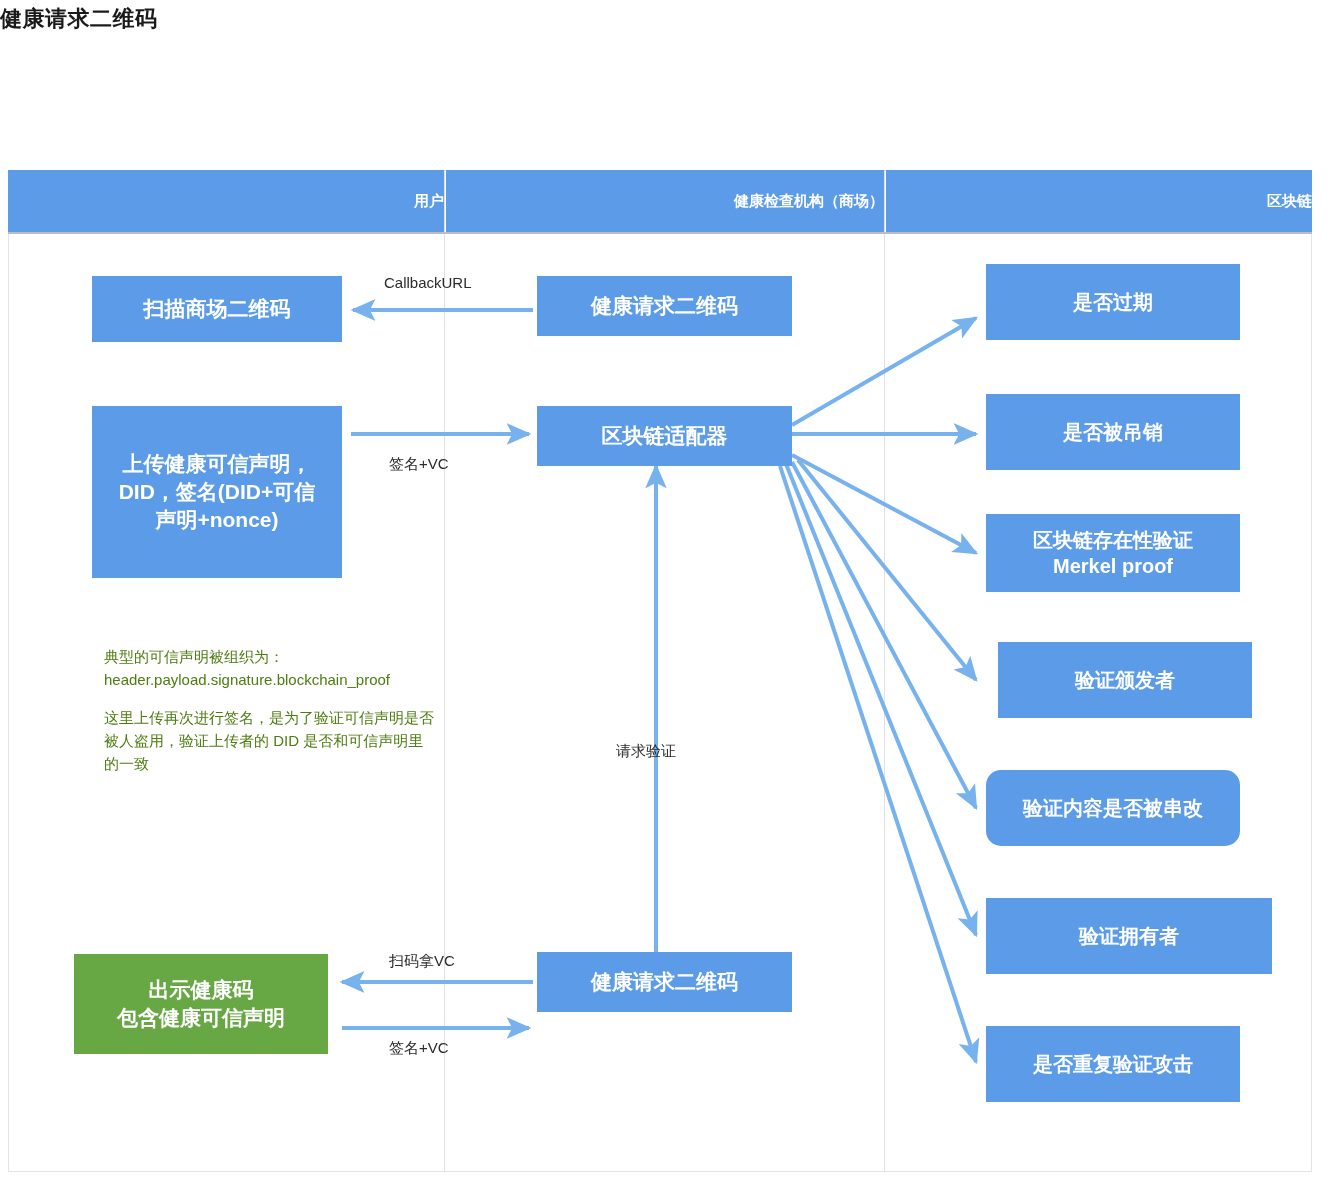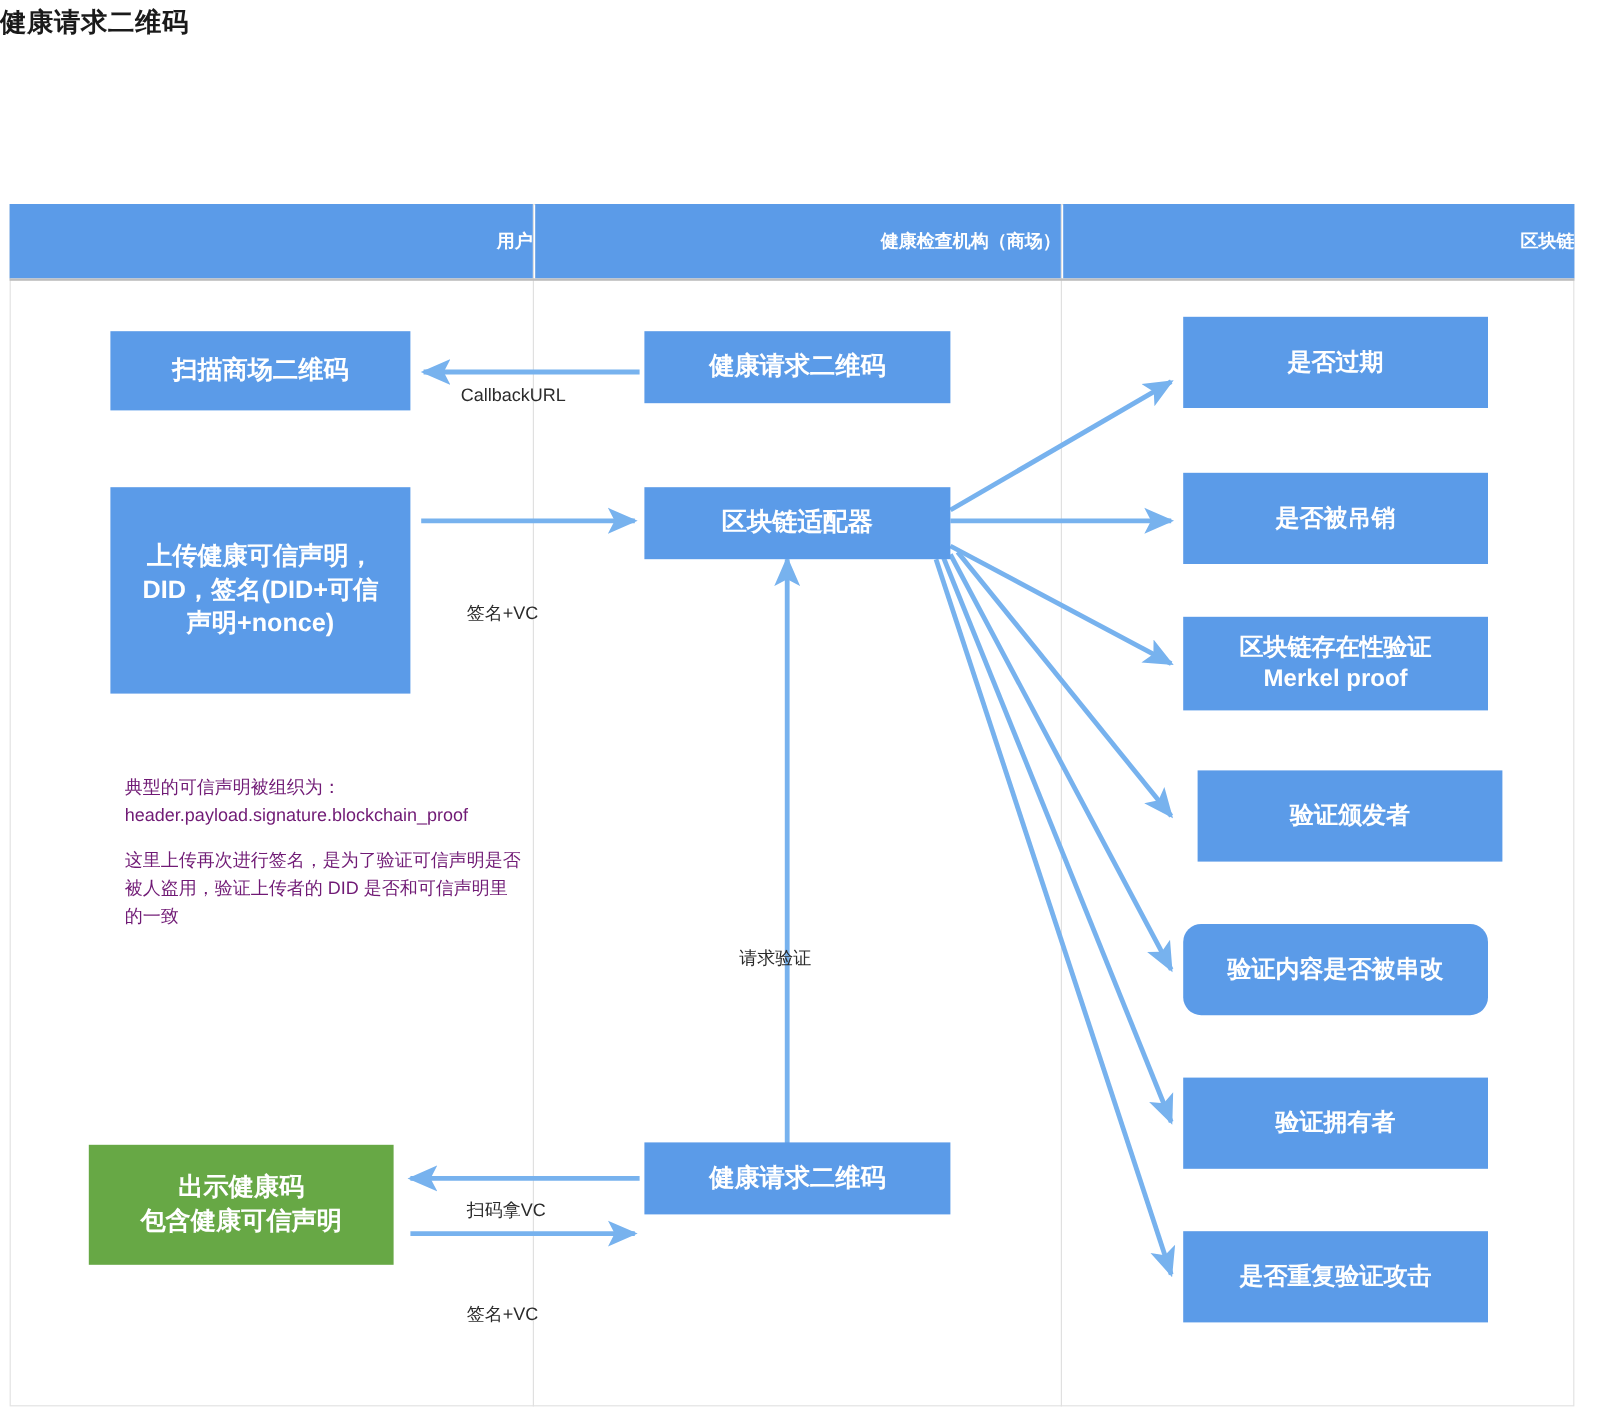--- a/index.html
+++ b/index.html
@@ -85,28 +85,27 @@
   .node.blue { background: #5B9BE8; }
   .node.green { background: #67A845; }
 
   
   .edge-label {
     position: absolute;
     font-size: 15px;
     color: #2b2b2b;
     white-space: nowrap;
     font-family: "Liberation Sans", "DejaVu Sans", sans-serif;
-    margin-top: 47px;
   }
 
   
   .note {
     position: absolute;
     font-size: 15px;
-    color: #701a75;
+    color: #4d7c0f;
     line-height: 1.55;
   }
   .note .nline { display: block; }
 
   svg#edges {
     position: absolute;
     left: 0; top: 0;
     width: 1304px;
     height: 1002px;
     pointer-events: none;
@@ -202,21 +201,21 @@
   </div>
 
   <div class="node blue" style="left:978px; top:472px; width:254px; height:76px; font-size:20px;margin-left:12px;">
     <span>验证颁发者</span>
   </div>
 
   <div class="node blue" style="left:978px; top:600px; width:254px; height:76px; font-size:20px;border-radius:15px;">
     <span>验证内容是否被串改</span>
   </div>
 
-  <div class="node blue" style="left:978px; top:728px; width:254px; height:76px; font-size:20px;">
+  <div class="node blue" style="left:978px; top:728px; width:286px; height:76px; font-size:20px;">
     <span>验证拥有者</span>
   </div>
 
   <div class="node blue" style="left:978px; top:856px; width:254px; height:76px; font-size:20px;">
     <span>是否重复验证攻击</span>
   </div>
 
   <div class="edge-label" style="left:376px; top:104px;">CallbackURL</div>
 
   <div class="edge-label" style="left:381px; top:285px;">签名+VC</div>

